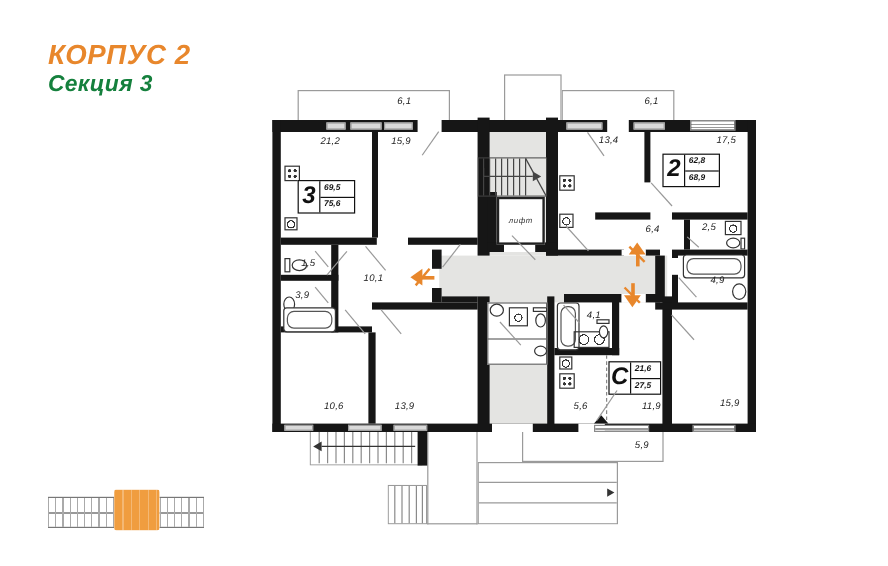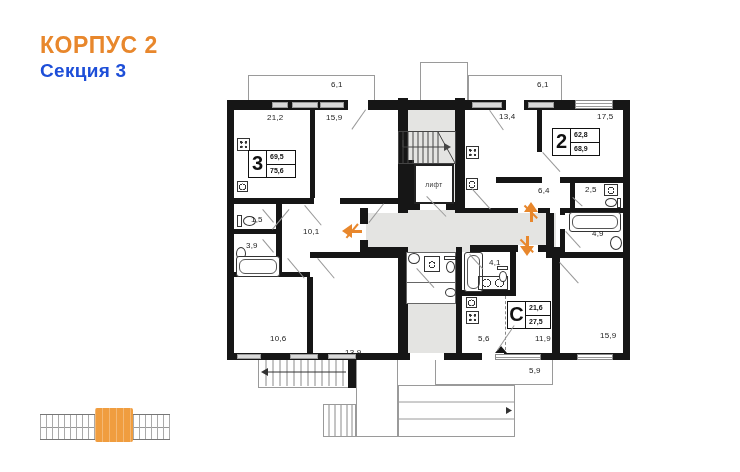--- a/index.html
+++ b/index.html
@@ -1,17 +1,17 @@
 <!DOCTYPE html>
 <html><head>
 <meta charset="utf-8">
 <style>
   html,body{margin:0;padding:0;background:#fff;}
   .canvas{position:relative;width:740px;height:472px;background:#fff;overflow:hidden;
-          font-family:"Liberation Sans", sans-serif;}
+          font-family:"Liberation Sans", sans-serif;font-style:italic;}
   .abs{position:absolute;box-sizing:border-box;}
   
   .t1{left:40px;top:32px;font-size:23px;font-weight:bold;letter-spacing:.5px;}
   .t2{left:40px;top:60px;font-size:19px;font-weight:bold;letter-spacing:.3px;}
   .t3{left:40px;top:85px;font-size:14px;font-weight:bold;color:#111;}
   
   .gray{background:#e4e4e2;}
   .wall{background:#161616;}
   .gap{background:#ffffff;}
   .thin{border:1px solid #9a9a9a;background:#fff;}
@@ -56,21 +56,21 @@
      linear-gradient(180deg,transparent 0 12px,#999 12px 13px,transparent 13px);}
   .mm-orange{border-radius:2px;background:
      repeating-linear-gradient(90deg,rgba(255,255,255,.28) 0 1px,transparent 1px 7px);}
 </style>
 </head>
 <body>
 
 <div class="canvas" style="--acc:#E8872C;">
 
   <div class="abs t1" style="color:#E8872C;">КОРПУС 2</div>
-  <div class="abs t2" style="color:#1d4ed8;">Секция 3</div>
+  <div class="abs t2" style="color:#15803d;">Секция 3</div>
 
   <div class="abs gray" style="left:398px;top:103px;width:67px;height:110px;"></div>
   <div class="abs gray" style="left:366px;top:213px;width:190px;height:39px;"></div>
   <div class="abs gray" style="left:398px;top:252px;width:64px;height:108px;"></div>
 
   <div class="abs thin" style="left:248px;top:75px;width:127px;height:27px;"></div>
   <div class="abs thin" style="left:420px;top:62px;width:48px;height:40px;"></div>
   <div class="abs thin" style="left:468px;top:75px;width:94px;height:27px;"></div>
   <div class="abs thin" style="left:435px;top:358px;width:118px;height:27px;"></div>
   <div class="abs thin" style="left:356px;top:360px;width:42px;height:77px;border-top:none;"></div>
@@ -250,21 +250,21 @@
     <div class="room-label" style="left: 537px; top: 80px;">6,1</div>
     <div class="room-label" style="left: 499px; top: 112px;">13,4</div>
     <div class="room-label" style="left: 597px; top: 112px;">17,5</div>
     <div class="room-label" style="left: 538px; top: 186px;">6,4</div>
     <div class="room-label" style="left: 585px; top: 185px;">2,5</div>
     <div class="room-label" style="left: 592px; top: 229px;">4,9</div>
     <div class="room-label" style="left: 303px; top: 227px;">10,1</div>
     <div class="room-label" style="left: 251px; top: 215px;">1,5</div>
     <div class="room-label" style="left: 246px; top: 241px; text-align: center;">3,9</div>
     <div class="room-label" style="left: 270px; top: 334px;">10,6</div>
-    <div class="room-label" style="left: 329px; top: 348px; margin-left: 16px;">13,9</div>
+    <div class="room-label" style="left: 329px; top: 334px;">13,9</div>
     <div class="room-label" style="left: 489px; top: 258px;">4,1</div>
     <div class="room-label" style="left: 478px; top: 334px;">5,6</div>
     <div class="room-label" style="left: 535px; top: 334px;">11,9</div>
     <div class="room-label" style="left: 600px; top: 331px;">15,9</div>
     <div class="room-label" style="left: 529px; top: 366px;">5,9</div>
     <div class="win-bar" style="left: 272px; top: 102px; width: 16px; height: 6px;"></div>
     <div class="win-bar" style="left: 292px; top: 102px; width: 26px; height: 6px;"></div>
     <div class="win-bar" style="left: 320px; top: 102px; width: 24px; height: 6px;"></div>
     <div class="win-bar" style="left: 472px; top: 102px; width: 30px; height: 6px;"></div>
     <div class="win-bar" style="left: 528px; top: 102px; width: 26px; height: 6px;"></div>

